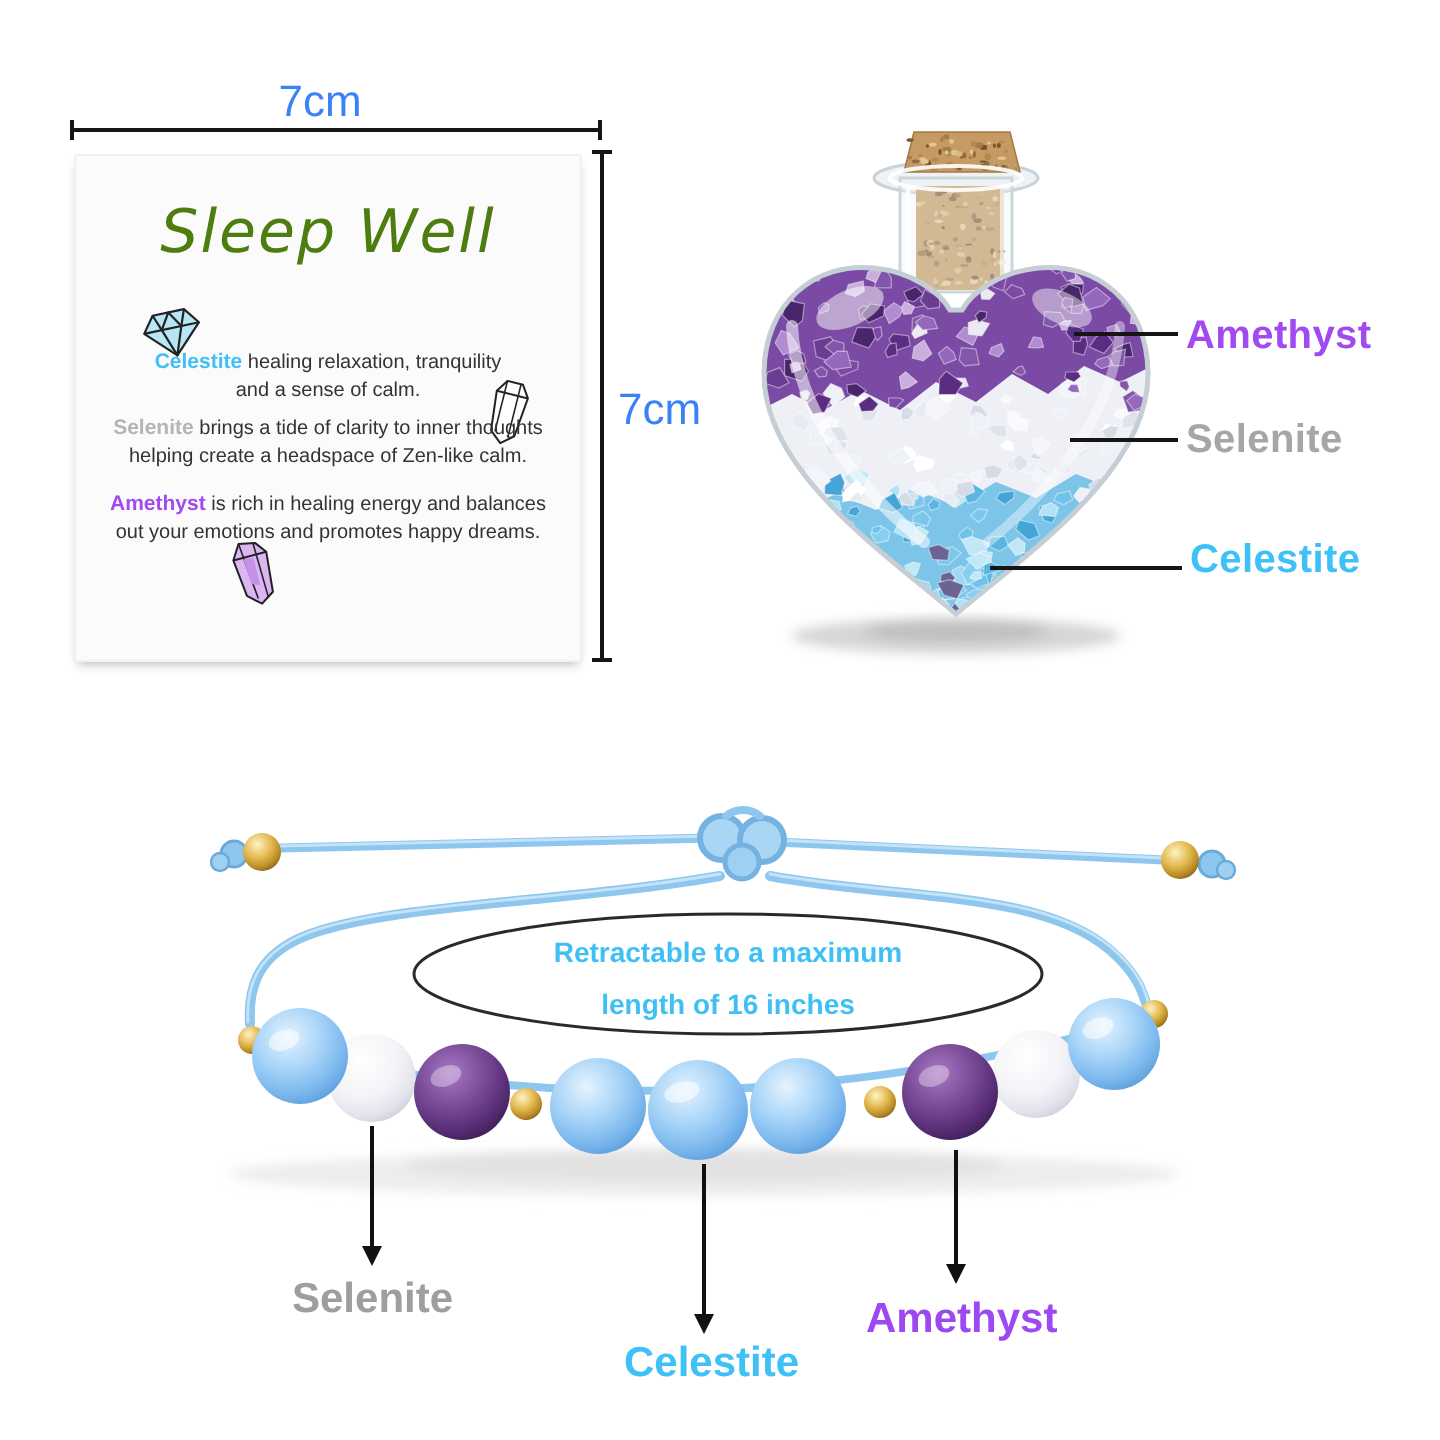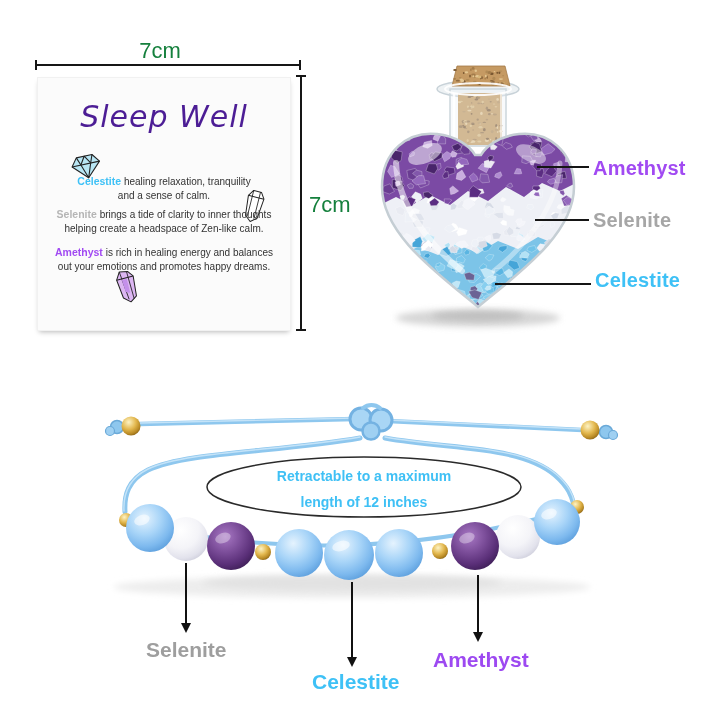--- a/index.html
+++ b/index.html
@@ -5,26 +5,26 @@
   html,body{margin:0;padding:0;background:#ffffff;}
   #stage{position:relative;width:720px;height:720px;background:#ffffff;overflow:hidden;
          font-family:"Liberation Sans",sans-serif;}
   .abs{position:absolute;}
 
   
   .dim-line-h{height:2px;background:#161616;}
   .dim-line-v{width:2px;background:#161616;}
   .tick-v{width:2px;height:10px;background:#161616;}
   .tick-h{width:10px;height:2px;background:#161616;}
-  .dim-label{font-size:22px;color:#15803d;font-weight:400;}
+  .dim-label{font-size:22px;color:#3b82f6;font-weight:400;}
 
   
   #card{left:37px;top:77px;width:254px;height:254px;background:#fbfbfb;
         box-shadow:0 3px 5px -2px rgba(0,0,0,.28), inset 0 0 0 1px #f1f1f1;}
-  #card-title{left:0;top:22px;width:254px;text-align:center;color:#4c1d95;
+  #card-title{left:0;top:22px;width:254px;text-align:center;color:#4d7c0f;
               font-family:"DejaVu Sans",sans-serif;font-style:italic;font-size:30px;letter-spacing:1px;}
   .card-line{left:0;width:254px;text-align:center;font-size:10px;color:#333;line-height:12px;}
   .card-line .kw{font-weight:bold;font-size:10.5px;}
 
   
   .leader{height:2px;background:#151515;}
   .b-label{font-weight:bold;font-size:20px;letter-spacing:.2px;}
 
   
   .ellipse-text{left:207px;width:314px;text-align:center;font-weight:bold;font-size:14px;}
@@ -573,21 +573,21 @@
       <circle cx="269" cy="165" r="25" fill="url(#gBlue)"></circle>
       <ellipse cx="62" cy="130" rx="8" ry="5" fill="rgba(255,255,255,.55)" transform="rotate(-20 62 130)"></ellipse>
       <ellipse cx="143" cy="148" rx="8" ry="5" fill="rgba(255,255,255,.35)" transform="rotate(-20 143 148)"></ellipse>
       <ellipse cx="261" cy="156" rx="9" ry="5" fill="rgba(255,255,255,.55)" transform="rotate(-15 261 156)"></ellipse>
       <ellipse cx="387" cy="148" rx="8" ry="5" fill="rgba(255,255,255,.35)" transform="rotate(-20 387 148)"></ellipse>
       <ellipse cx="469" cy="124" rx="8" ry="5" fill="rgba(255,255,255,.55)" transform="rotate(-20 469 124)"></ellipse>
     </g>
   </svg>
 
   <div class="abs ellipse-text" style="top: 468px; color: rgb(63, 192, 245);">Retractable to a maximum</div>
-  <div class="abs ellipse-text" style="top: 494px; color: rgb(63, 192, 245);">length of 12 inches</div>
+  <div class="abs ellipse-text" style="top: 494px; color: rgb(63, 192, 245);">length of 16 inches</div>
 
   <div class="abs v-arrow" style="left:185px;top:563px;height:61px;"></div>
   <div class="abs v-arrow" style="left:351px;top:582px;height:76px;"></div>
   <div class="abs v-arrow" style="left:477px;top:575px;height:58px;"></div>
 
   <div class="abs bottom-label" style="left: 146px; top: 638px; color: rgb(158, 158, 158);">Selenite</div>
   <div class="abs bottom-label" style="left: 312px; top: 670px; color: rgb(62, 193, 246);">Celestite</div>
   <div class="abs bottom-label" style="left: 433px; top: 648px; color: rgb(157, 73, 241);">Amethyst</div>
 
 </div>

